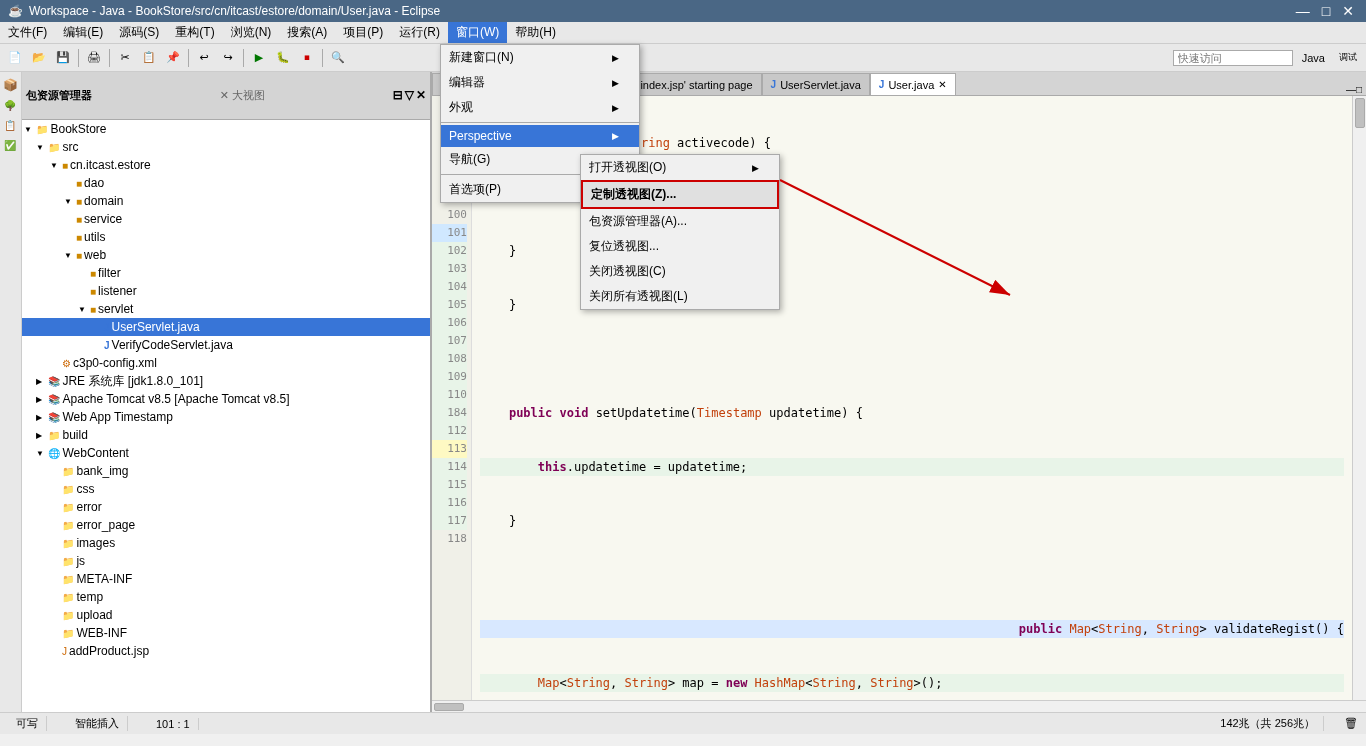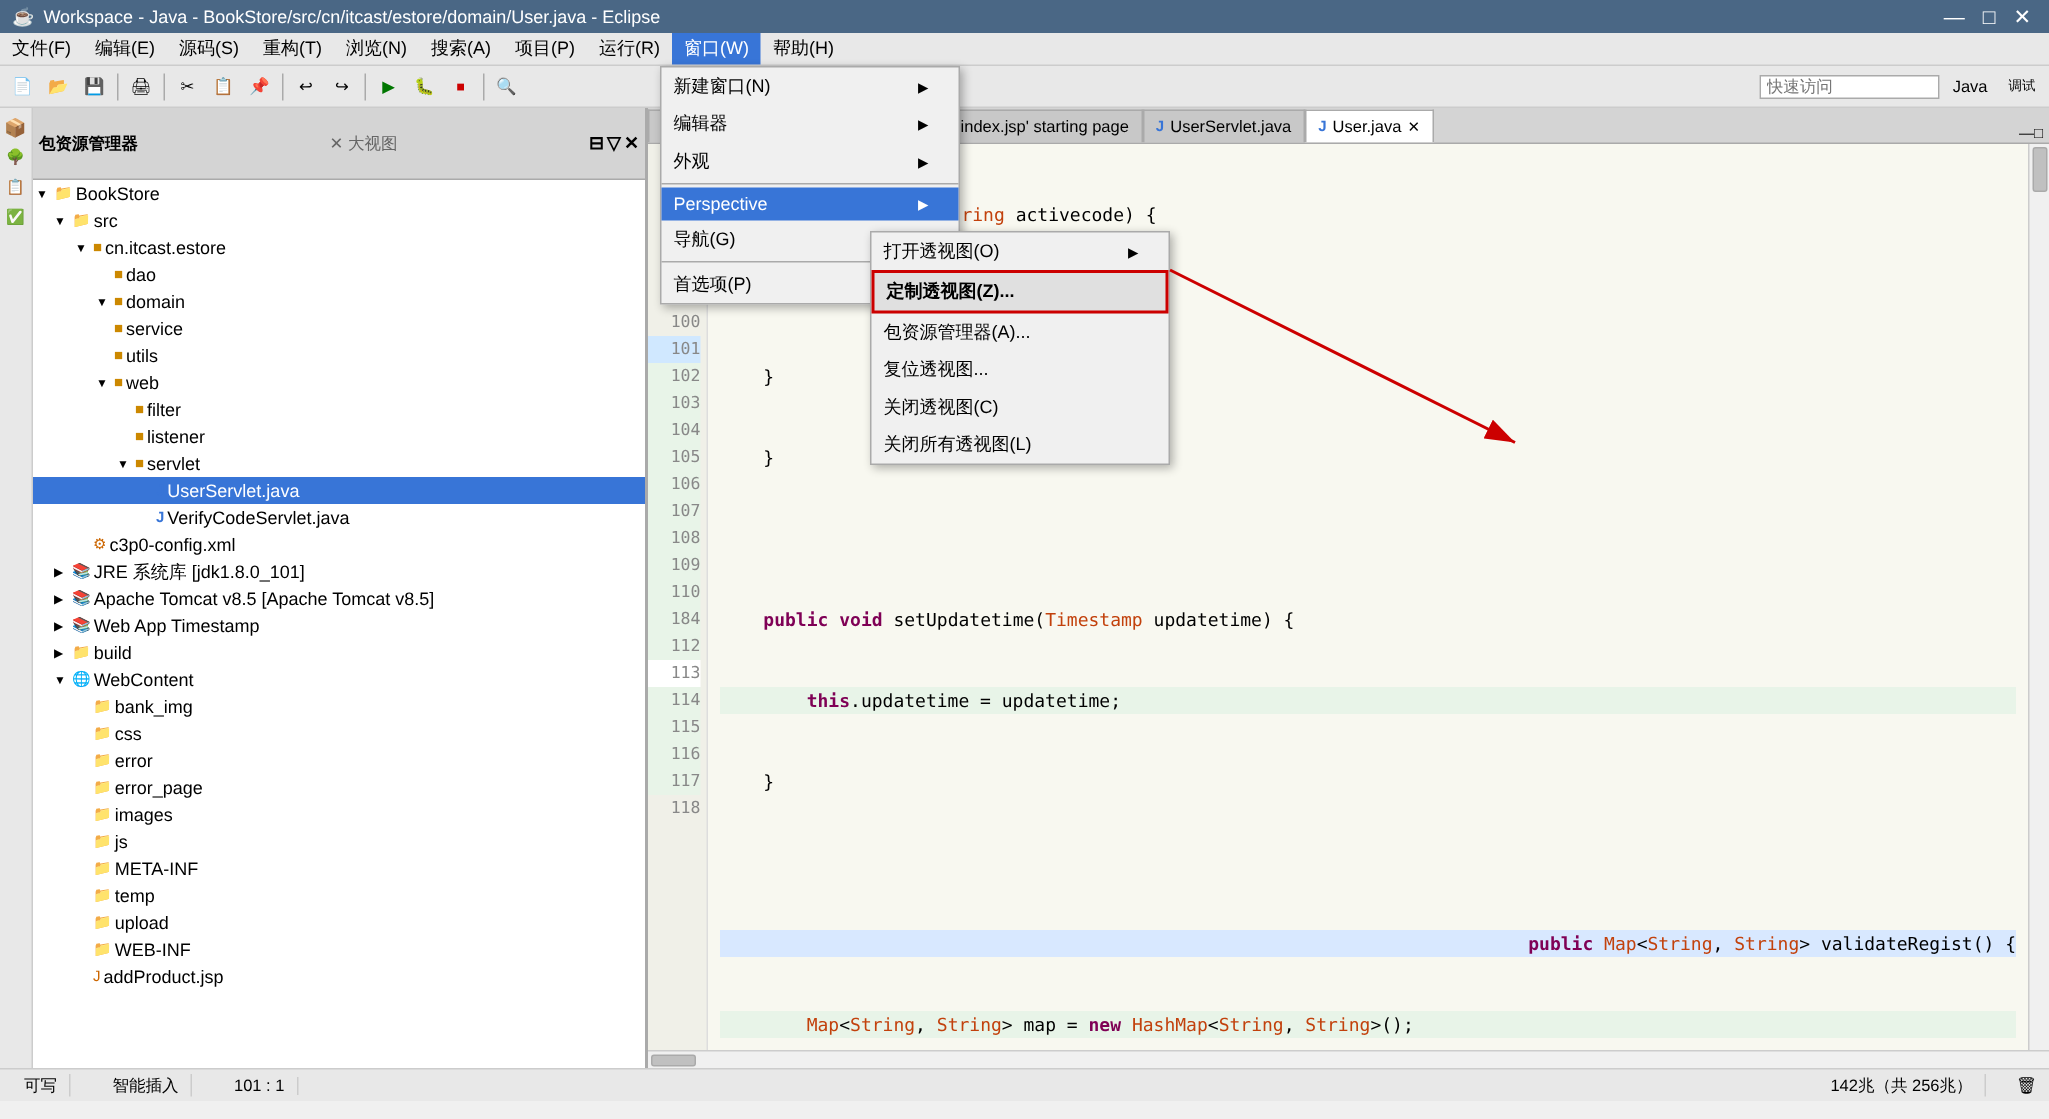--- a/index.html
+++ b/index.html
@@ -565,21 +565,21 @@
         <div style="color:#888;font-size:11px;line-height:18px;background:#e8f4e8;">103</div>
         <div style="color:#888;font-size:11px;line-height:18px;background:#e8f4e8;">104</div>
         <div style="color:#888;font-size:11px;line-height:18px;background:#e8f4e8;">105</div>
         <div style="color:#888;font-size:11px;line-height:18px;background:#e8f4e8;">106</div>
         <div style="color:#888;font-size:11px;line-height:18px;background:#e8f4e8;">107</div>
         <div style="color:#888;font-size:11px;line-height:18px;background:#e8f4e8;">108</div>
         <div style="color:#888;font-size:11px;line-height:18px;background:#e8f4e8;">109</div>
         <div style="color:#888;font-size:11px;line-height:18px;background:#e8f4e8;">110</div>
         <div style="color:#888;font-size:11px;line-height:18px;background:#e8f4e8;">184</div>
         <div style="color:#888;font-size:11px;line-height:18px;background:#e8f4e8;">112</div>
-        <div style="color:#888;font-size:11px;line-height:18px;background:#ffffff;">113</div>
+        <div style="color:#888;font-size:11px;line-height:18px;background:#fef9c3;">113</div>
         <div style="color:#888;font-size:11px;line-height:18px;background:#e8f4e8;">114</div>
         <div style="color:#888;font-size:11px;line-height:18px;background:#e8f4e8;">115</div>
         <div style="color:#888;font-size:11px;line-height:18px;background:#e8f4e8;">116</div>
         <div style="color:#888;font-size:11px;line-height:18px;background:#e8f4e8;">117</div>
         <div style="color:#888;font-size:11px;line-height:18px;">118</div>
       </div>
       <div id="code-content">
         <div class="code-line"><span style="background:#e8f8e8;padding:1px;"> </span><span class="kw">void</span> setActivecode(<span class="type">String</span> activecode) {</div>
         <div class="code-line">        activecode = activecode;</div>
         <div class="code-line">    }</div>

